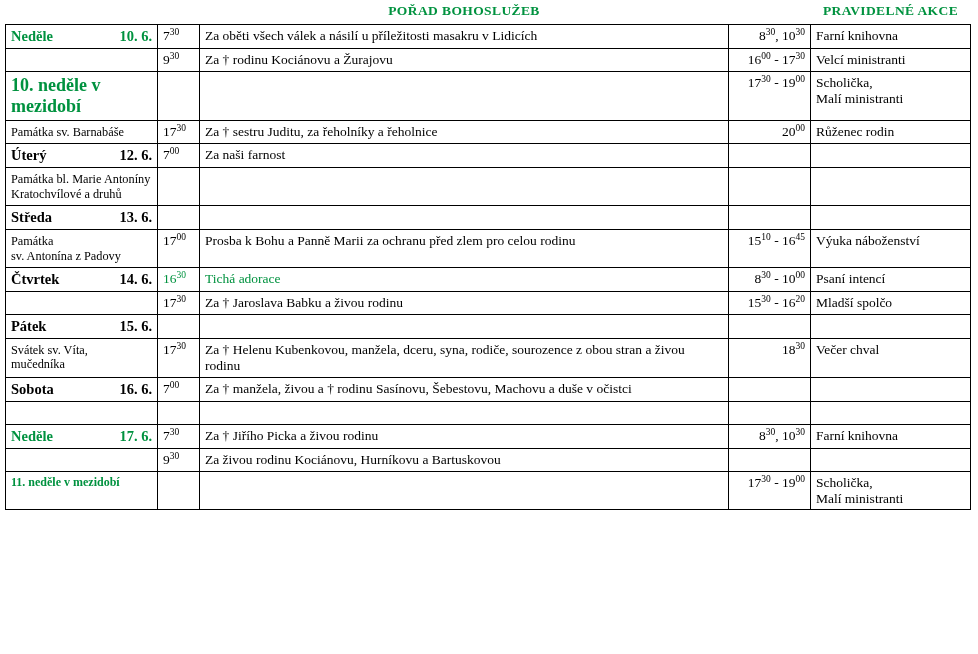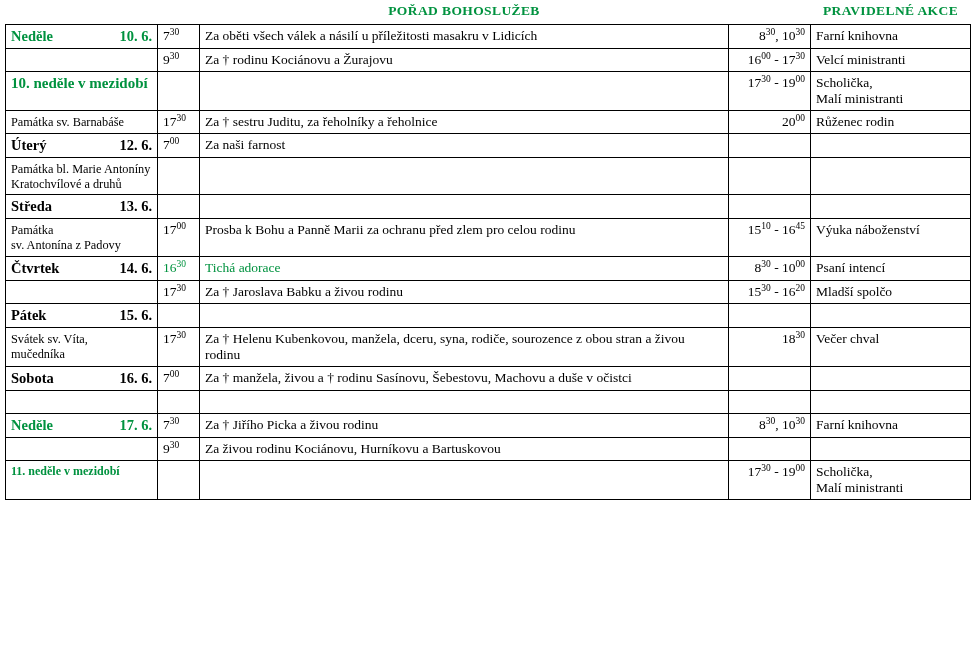--- a/index.html
+++ b/index.html
@@ -134,21 +134,21 @@
         <tr>
           <td>&nbsp;</td>
           <td class="time">9<sup class="sup">30</sup></td>
           <td class="intention">Za † rodinu Kociánovu a Žurajovu</td>
           <td class="acttime">16<sup class="sup">00</sup> - 17<sup class="sup">30</sup></td>
           <td class="actname">Velcí ministranti</td>
         </tr>
         <tr>
           <td>
             <div class="day-main">
-              <span class="day-name green" style="font-size: 15px;">10. neděle v mezidobí</span>
+              <span class="day-name green" style="font-size: 18px;">10. neděle v mezidobí</span>
               <span class="day-date black"></span>
             </div>
           </td>
           <td class="time">&nbsp;</td>
           <td class="intention">&nbsp;</td>
           <td class="acttime">17<sup class="sup">30</sup> - 19<sup class="sup">00</sup></td>
           <td class="actname">Scholička,<br>Malí ministranti</td>
         </tr>
         <tr>
           <td>

